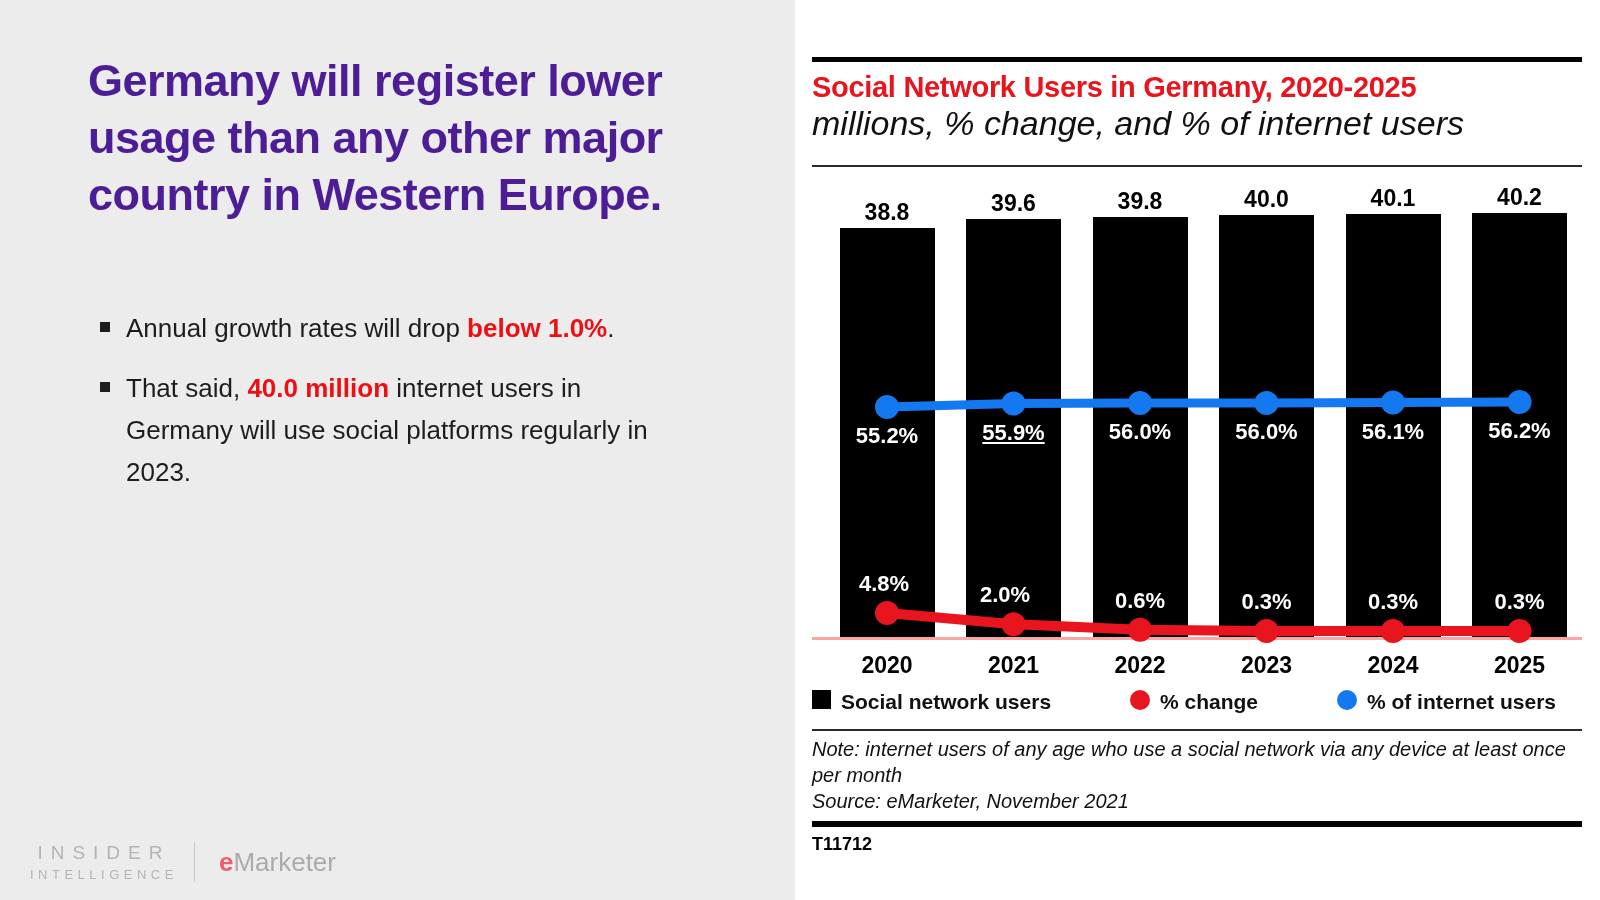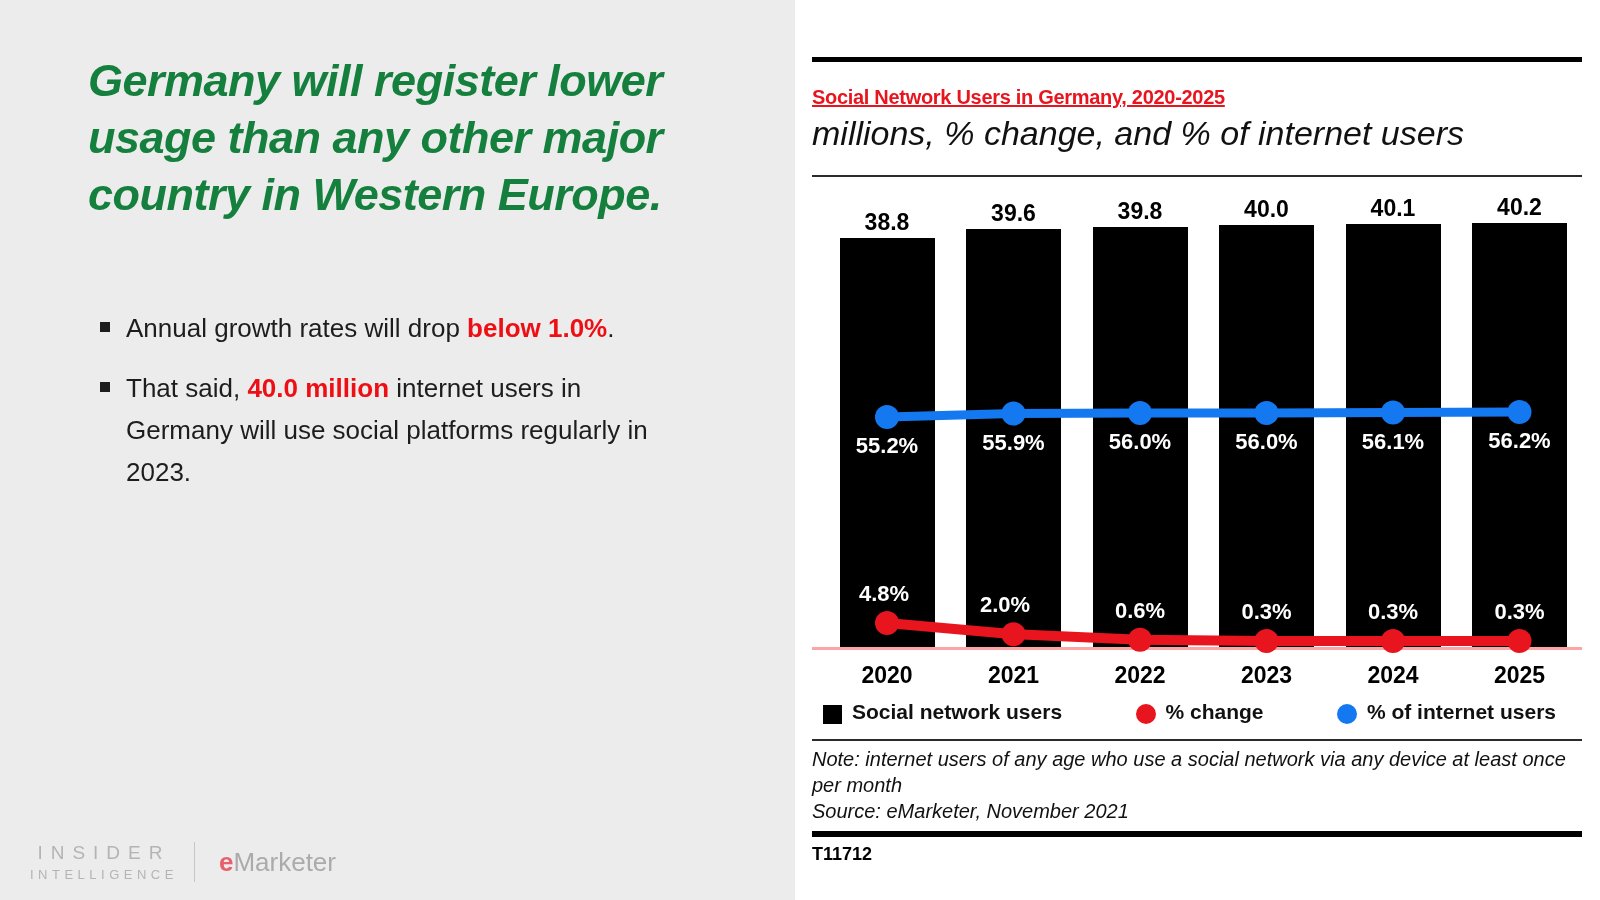--- a/index.html
+++ b/index.html
@@ -2,52 +2,52 @@
 <html><head>
 <meta charset="utf-8">
 <style>
   * { margin:0; padding:0; box-sizing:border-box; }
   html,body { width:1600px; height:900px; overflow:hidden; }
   body { font-family:"Liberation Sans","DejaVu Sans",sans-serif; background:#fff; position:relative; }
 
   
   .left-panel { position:absolute; left:0; top:0; width:795px; height:900px; background:#ececec; }
   .headline { margin:52px 0 0 88px; width:575px; font-size:45px; line-height:57px; font-weight:bold;
-              color:#15803d; letter-spacing:-0.5px;font-style:italic; }
+              color:#4c1d95; letter-spacing:-0.5px; }
   .bullets { margin:84px 0 0 100px; list-style:none; }
   .bullet { display:flex; margin-bottom:18px; }
   .bullet-marker { width:10px; height:10px; background:#1d1d1d; margin:15px 16px 0 0; flex:0 0 auto; }
   .bullet-text { width:562px; font-size:26px; line-height:42px; color:#1d1d1d; }
   .bullet-text .em { color:#ee0f14; font-weight:bold; }
 
   .brand-row { position:absolute; left:30px; bottom:18px; display:flex; align-items:center; }
   .insider { text-align:center; color:#b4b4b4; }
   .insider-l1 { font-size:19px; letter-spacing:8px; font-weight:400; }
   .insider-l2 { font-size:13px; letter-spacing:4.5px; margin-top:3px; }
   .brand-divider { width:1px; height:40px; background:#c6c6c6; margin:0 24px 0 16px; }
   .emarketer-logo { font-size:26px; color:#ababab; font-weight:400; }
   .emarketer-logo .e-red { color:#e8606c; font-weight:bold; }
 
   
   .right-panel { position:absolute; left:795px; top:0; width:805px; height:900px; background:#ffffff; }
   .card { position:absolute; left:17px; top:57px; width:770px; }
   .rule-thick { height:5px; background:#000; }
   .rule-thin  { height:2px; background:#2b2b2b; }
-  .chart-title { margin-top:19px; font-size:20px; line-height:33px; font-weight:bold; color:#e8141e; letter-spacing:-0.3px;text-decoration:underline; }
+  .chart-title { margin-top:9px; font-size:29px; line-height:33px; font-weight:bold; color:#e8141e; letter-spacing:-0.3px; }
   .chart-subtitle { margin-top:3px; font-size:34px; line-height:33px; font-style:italic; color:#111; margin-bottom:25px; }
 
   .plot { position:relative; margin-top:8px; width:770px; height:465px; border-bottom:3px solid #fca5a5; }
   .bar { position:absolute; bottom:0; background:#000; }
   .bar-value { position:absolute; width:120px; text-align:center; font-size:23px; font-weight:bold; color:#000; }
   .pct-label { position:absolute; width:120px; text-align:center; font-size:22px; font-weight:bold; color:#fff; }
   .line-svg { position:absolute; left:0; top:0; overflow:visible; }
   .year-label { position:absolute; width:126px; text-align:center; top:477px; font-size:23px; font-weight:bold; color:#000; }
 
   .legend { margin-top:50px; display:flex; justify-content:space-between; align-items:center; padding-right:26px; }
-  .legend-item { display:flex; align-items:flex-end; font-size:21px; font-weight:bold; color:#111;margin-left:11px; }
+  .legend-item { display:flex; align-items:flex-start; font-size:21px; font-weight:bold; color:#111; }
   .swatch-square { width:19px; height:19px; background:#000; margin-right:10px; }
   .swatch-dot { width:20px; height:20px; border-radius:50%; margin-right:10px; }
   .dot-red { background:#e8141e; }
   .dot-blue { background:#1478f0; }
 
   .rule-thin2 { margin-top:15px; height:2px; background:#2b2b2b; }
   .note { margin-top:5px; width:760px; font-size:20px; line-height:26px; font-style:italic; color:#111; }
   .note .src { display:block; }
   .rule-thick2 { margin-top:7px; height:6px; background:#000; }
   .chart-footer { margin-top:7px; display:flex; justify-content:space-between; align-items:flex-end; }
@@ -119,21 +119,21 @@
           <polyline points="75,438 201.5,449.2 328,454.8 454.5,456 581,456 707.5,456" fill="none" stroke="#e8141e" stroke-width="10" stroke-linecap="round"></polyline>
           <circle cx="75" cy="438" r="12" fill="#e8141e"></circle>
           <circle cx="201.5" cy="449.2" r="12" fill="#e8141e"></circle>
           <circle cx="328" cy="454.8" r="12" fill="#e8141e"></circle>
           <circle cx="454.5" cy="456" r="12" fill="#e8141e"></circle>
           <circle cx="581" cy="456" r="12" fill="#e8141e"></circle>
           <circle cx="707.5" cy="456" r="12" fill="#e8141e"></circle>
         </svg>
         <div class="pct-label" style="left: 15px; top: 248px;">55.2%</div>
         <div class="pct-label" style="left: 12px; top: 396px;">4.8%</div>
-        <div class="pct-label" style="left: 141.5px; top: 244.5px;">55.9%</div>
+        <div class="pct-label" style="left: 141.5px; top: 244.5px; text-decoration: underline;">55.9%</div>
         <div class="pct-label" style="left: 133px; top: 407.2px;">2.0%</div>
         <div class="pct-label" style="left: 268px; top: 244px;">56.0%</div>
         <div class="pct-label" style="left: 268px; top: 412.8px;">0.6%</div>
         <div class="pct-label" style="left: 394.5px; top: 244px;">56.0%</div>
         <div class="pct-label" style="left: 394.5px; top: 414px;">0.3%</div>
         <div class="pct-label" style="left: 521px; top: 243.5px;">56.1%</div>
         <div class="pct-label" style="left: 521px; top: 414px;">0.3%</div>
         <div class="pct-label" style="left: 647.5px; top: 243px;">56.2%</div>
         <div class="pct-label" style="left: 647.5px; top: 414px;">0.3%</div>
       </div>

